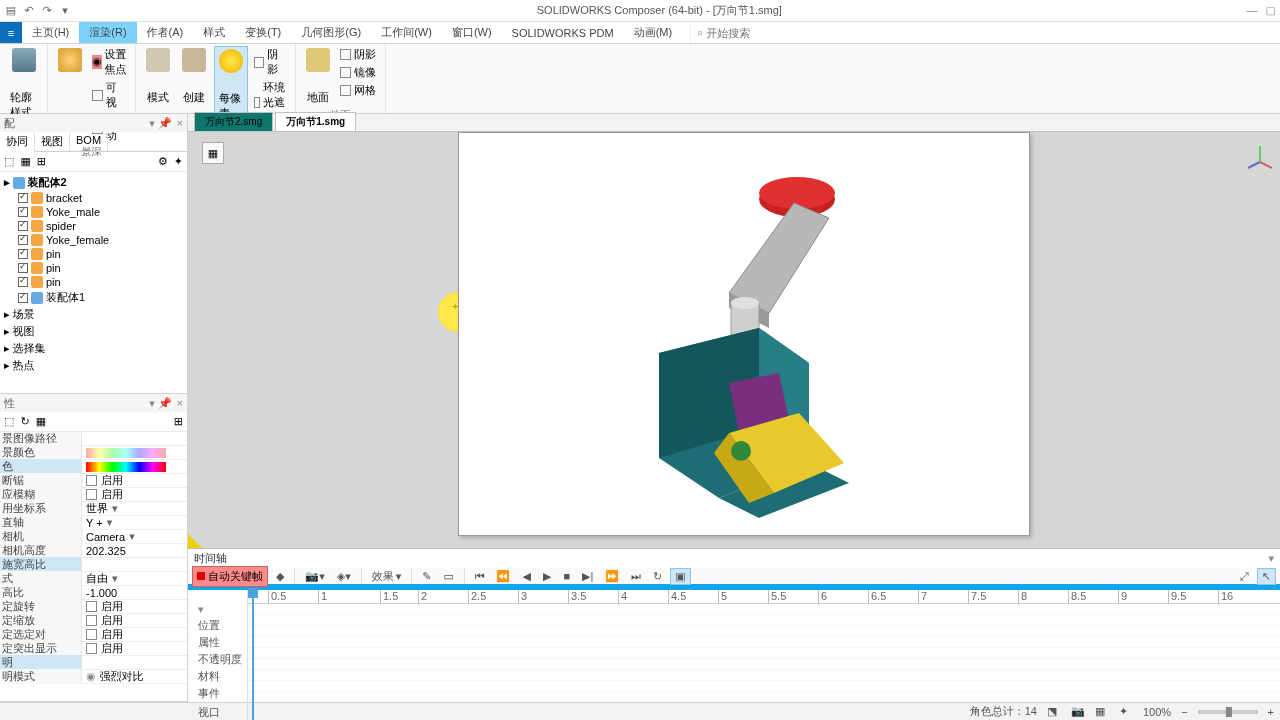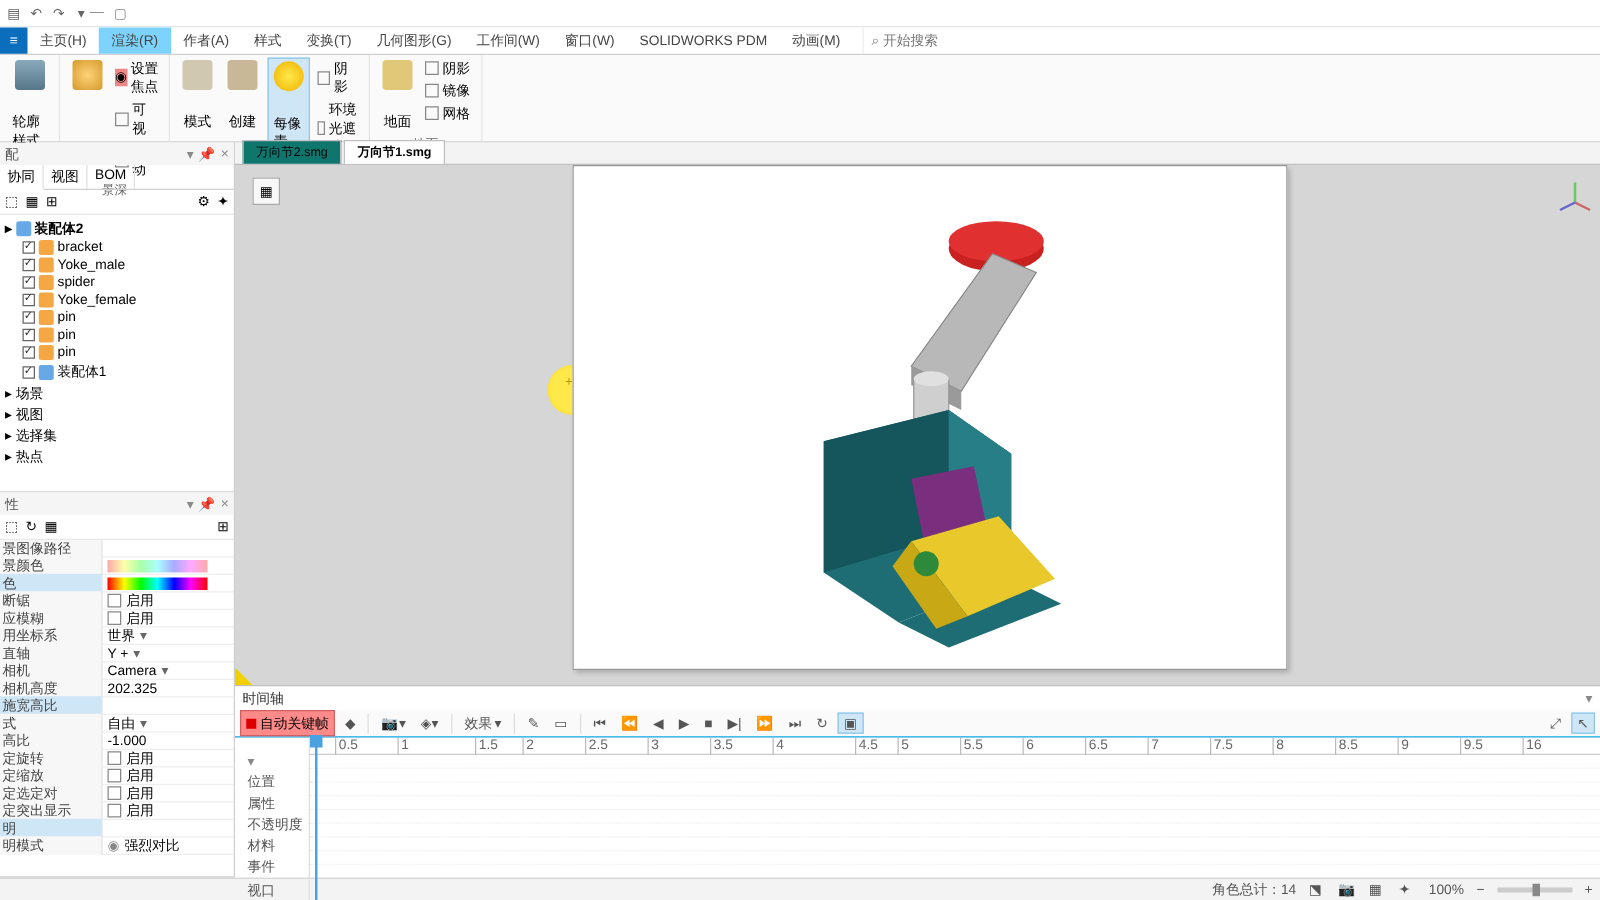--- a/index.html
+++ b/index.html
@@ -70,21 +70,21 @@
 .vp-icon { position: absolute; top: 10px; left: 14px; width: 22px; height: 22px; border: 1px solid #aaa; background: #f8f8f8; display:flex;align-items:center;justify-content:center; }
 .paper { position: absolute; left: 270px; top: 0; width: 572px; height: 404px; background: #fff; border: 1px solid #999; box-shadow: 2px 2px 4px rgba(0,0,0,0.2); }
 .sunspot { position: absolute; left: 250px; top: 160px; width: 40px; height: 40px; background: radial-gradient(circle,#ffe94a 60%,#f0d000 100%); border-radius: 50%; }
 .sunspot::after { content:"+"; position:absolute; top:8px; left:14px; color:#b89800; }
 .triad { position: absolute; right: 6px; top: 10px; width: 28px; height: 28px; }
 .yellowtri { position:absolute; left:0; bottom:0; width:0; height:0; border-left:14px solid #f0d000; border-top:14px solid transparent; }
 
 
 .timeline { height: 154px; border-top: 1px solid #c0c0c0; display: flex; flex-direction: column; background: #fff; }
 .tl-title { padding: 2px 6px; font-size: 13px; color: #333; display:flex; justify-content:space-between; align-items:center; }
-.tl-toolbar { height: 22px; display: flex; align-items: center; gap: 4px; padding: 0 4px; border-bottom: 1px solid #0ea5e9; background:#fafafa; }
+.tl-toolbar { height: 22px; display: flex; align-items: center; gap: 4px; padding: 0 4px; border-bottom: 6px solid #0ea5e9; background:#fafafa; }
 .tl-toolbar .tbtn { padding: 1px 4px; cursor: pointer; color:#555; display:flex;align-items:center;gap:2px; }
 .tl-toolbar .autokey { background: #ff8a8a; padding: 2px 4px; border: 1px solid #d06060; display:flex;align-items:center;gap:3px; }
 .tl-toolbar .sep { width:1px; height:16px; background:#ddd; margin:0 2px; }
 .tl-toolbar .spacer { flex:1; }
 .tl-body { flex: 1; display: flex; }
 .tl-tracks { width: 60px; border-right: 1px solid #ddd; padding: 12px 4px 2px 10px; font-size:10px; color:#555; }
 .tl-tracks div { padding:1px 0; }
 .tl-ruler { flex:1; position:relative; }
 .tl-ruler .ticks { height: 14px; border-bottom: 1px solid #ccc; position: relative; font-size:9px; color:#666; }
 .tl-ruler .tick { position:absolute; top:0; height:14px; border-left:1px solid #bbb; padding-left:2px; }
@@ -105,20 +105,21 @@
 </head>
 <body>
 
 <div class="titlebar">
   <div class="qat">
     <span>▤</span>
     <span>↶</span>
     <span>↷</span>
     <span>▾</span>
   </div>
+  <div class="title">SOLIDWORKS Composer (64-bit) - [万向节1.smg]</div>
   <div class="winctl">
     <span>—</span>
     <span>▢</span>
   </div>
 </div>
 
 <div class="menubar">
   <div class="filebtn">≡</div>
   <div class="tab">主页(H)</div>
   <div class="tab active">渲染(R)</div>
@@ -534,21 +535,21 @@
         <div class="tl-ruler">
           <div class="ticks" id="tlticks">
               <span class="tick" style="left: 20px;">0.5</span>
               <span class="tick" style="left: 70px;">1</span>
               <span class="tick" style="left: 132px;">1.5</span>
               <span class="tick" style="left: 170px;">2</span>
               <span class="tick" style="left: 220px;">2.5</span>
               <span class="tick" style="left: 270px;">3</span>
               <span class="tick" style="left: 320px;">3.5</span>
               <span class="tick" style="left: 370px;">4</span>
-              <span class="tick" style="left: 436px;">4.5</span>
+              <span class="tick" style="left: 420px;">4.5</span>
               <span class="tick" style="left: 470px;">5</span>
               <span class="tick" style="left: 520px;">5.5</span>
               <span class="tick" style="left: 570px;">6</span>
               <span class="tick" style="left: 620px;">6.5</span>
               <span class="tick" style="left: 670px;">7</span>
               <span class="tick" style="left: 720px;">7.5</span>
               <span class="tick" style="left: 770px;">8</span>
               <span class="tick" style="left: 820px;">8.5</span>
               <span class="tick" style="left: 870px;">9</span>
               <span class="tick" style="left: 920px;">9.5</span>

